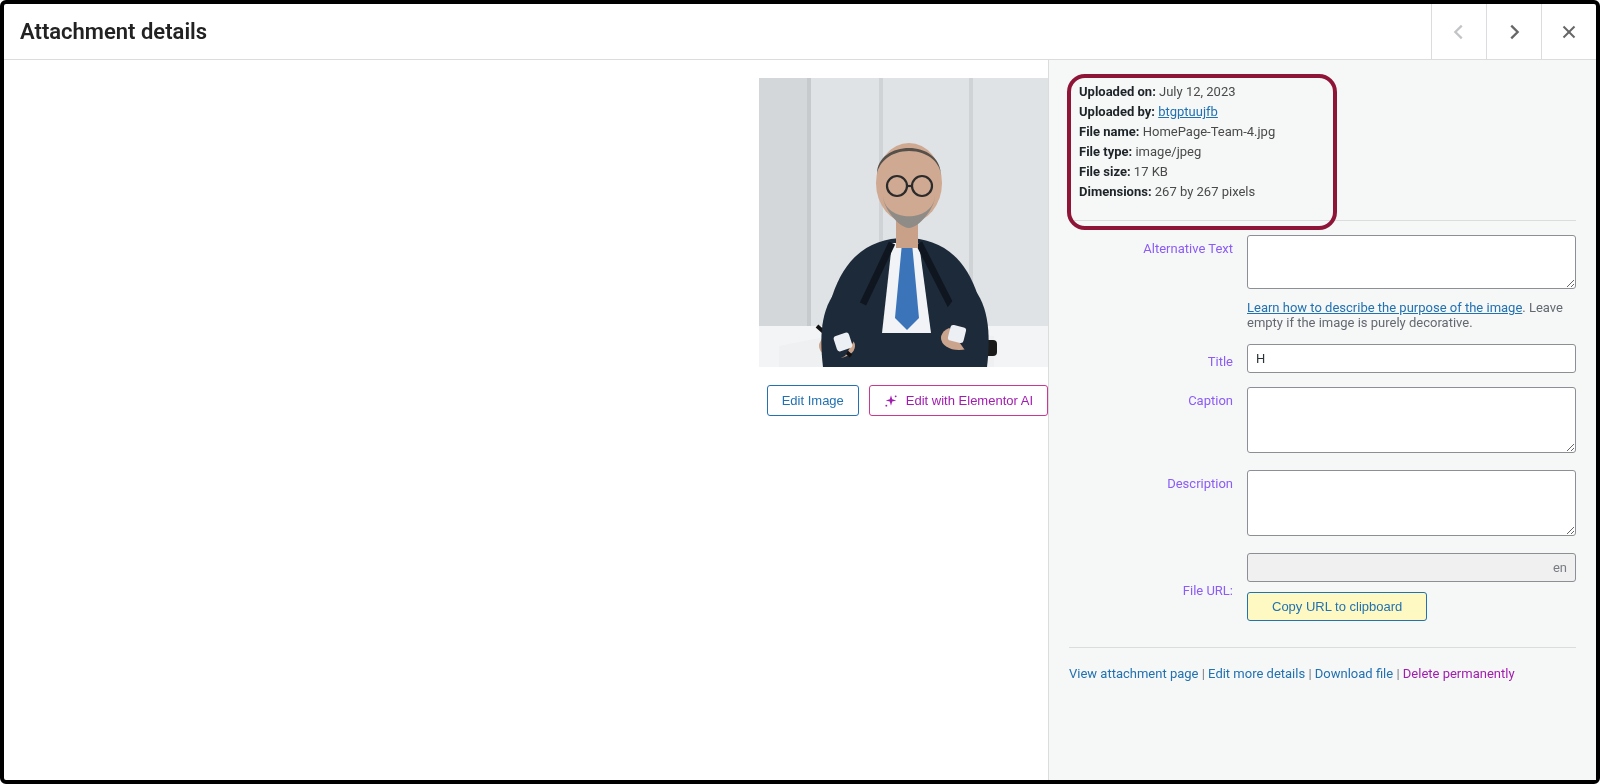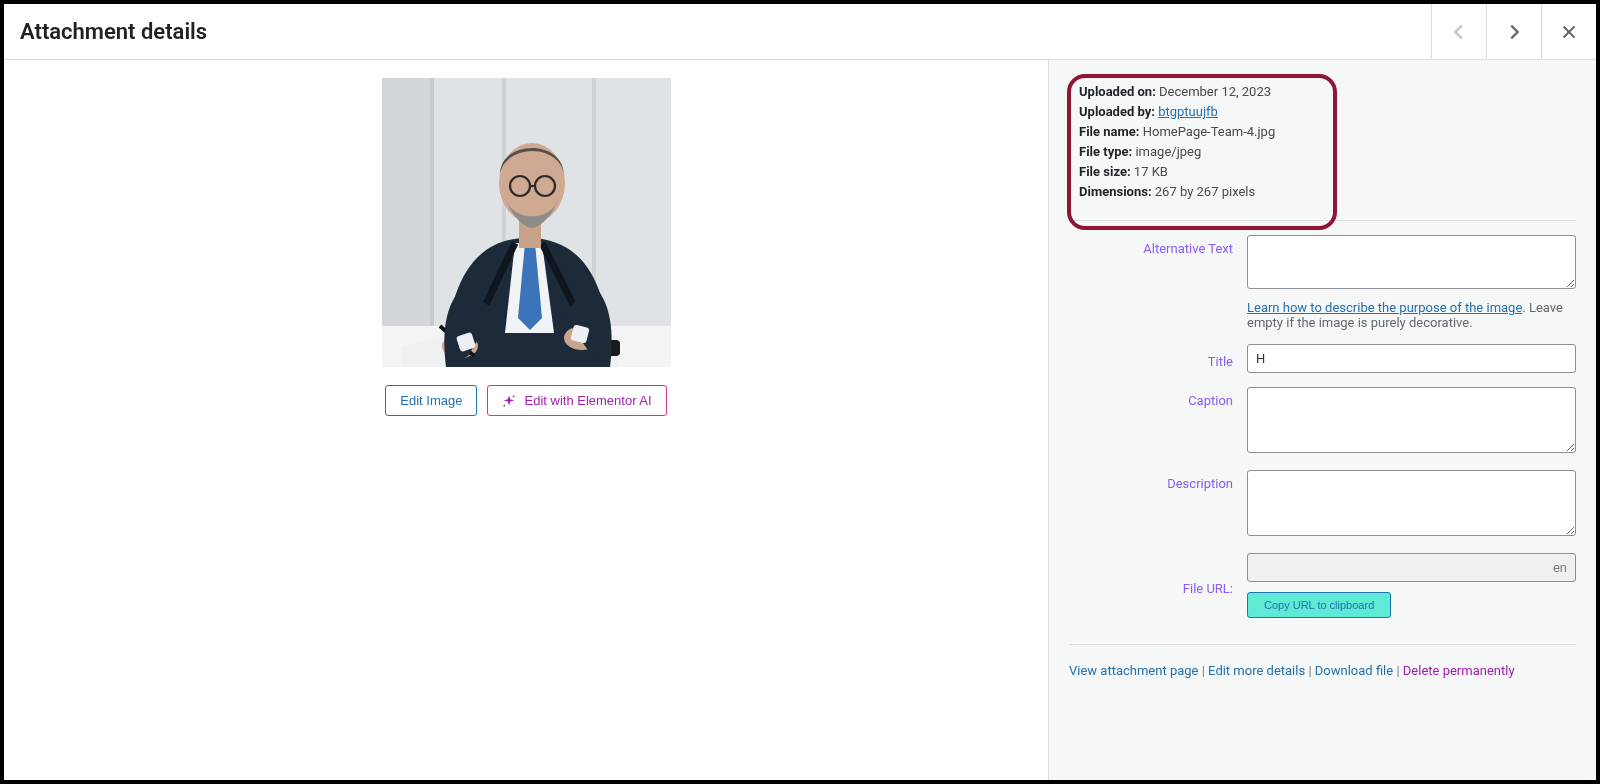--- a/index.html
+++ b/index.html
@@ -9,21 +9,21 @@
     font-family: -apple-system, BlinkMacSystemFont, "Segoe UI", Roboto, Helvetica, Arial, sans-serif;
     font-size: 13px;
     color: #222;
     background: #fff;
     overflow: hidden;
   }
   .frame {
     border: 4px solid #000;
     width: 100%;
     height: 100%;
-    border-radius: 0;
+    border-radius: 6px;
     display: flex;
     flex-direction: column;
   }
 
   
   .header {
     display: flex;
     align-items: center;
     justify-content: space-between;
     border-bottom: 1px solid #dcdcde;
@@ -55,21 +55,21 @@
   .body {
     flex: 1;
     display: flex;
     overflow: hidden;
   }
   .left {
     flex: 1;
     padding-top: 18px;
     display: flex;
     flex-direction: column;
-    align-items: center;
+    align-items: flex-end;
   }
   .image-preview {
     width: 289px;
     height: 289px;
     background: #e7e8e9;
     position: relative;
     overflow: hidden;
   }
   .image-preview svg { position:absolute; inset:0; width:100%; height:100%; }
   .edit-row { margin-top: 18px; display:flex; gap:10px; }
@@ -162,23 +162,23 @@
   .helper {
     margin-top: 8px;
     font-size: 13px;
     color: #646970;
   }
   .helper a { color: #2271b1; text-decoration: underline; }
   .btn-copy {
     margin-top: 10px;
     border: 1px solid #2271b1;
     color: #2271b1;
-    background: #5eead4;
-    padding: 6px 16px;
-    font-size: 11px;
+    background: #fef9c3;
+    padding: 6px 24px;
+    font-size: 13px;
     border-radius: 3px;
     cursor: pointer;
   }
 
   .action-links {
     margin: 26px 0 0 20px;
     padding-top: 18px;
     border-top: 1px solid #dcdcde;
     font-size: 13px;
     color: #646970;
@@ -275,21 +275,21 @@
             </svg>
           <span>Edit with Elementor AI</span>
         </button>
       </div>
     </div>
 
     <div class="right">
 
       <div class="meta-panel">
         <div class="meta-highlight"></div>
-        <div class="meta-row"><strong>Uploaded on:</strong> <span>December 12, 2023</span></div>
+        <div class="meta-row"><strong>Uploaded on:</strong> <span>July 12, 2023</span></div>
         <div class="meta-row"><strong>Uploaded by:</strong> <a href="#">btgptuujfb</a></div>
         <div class="meta-row"><strong>File name:</strong> <span>HomePage-Team-4.jpg</span></div>
         <div class="meta-row"><strong>File type:</strong> <span>image/jpeg</span></div>
         <div class="meta-row"><strong>File size:</strong> <span>17 KB</span></div>
         <div class="meta-row"><strong>Dimensions:</strong> <span>267 by 267 pixels</span></div>
       </div>
 
       <hr class="divider">
 
       <div class="form">

